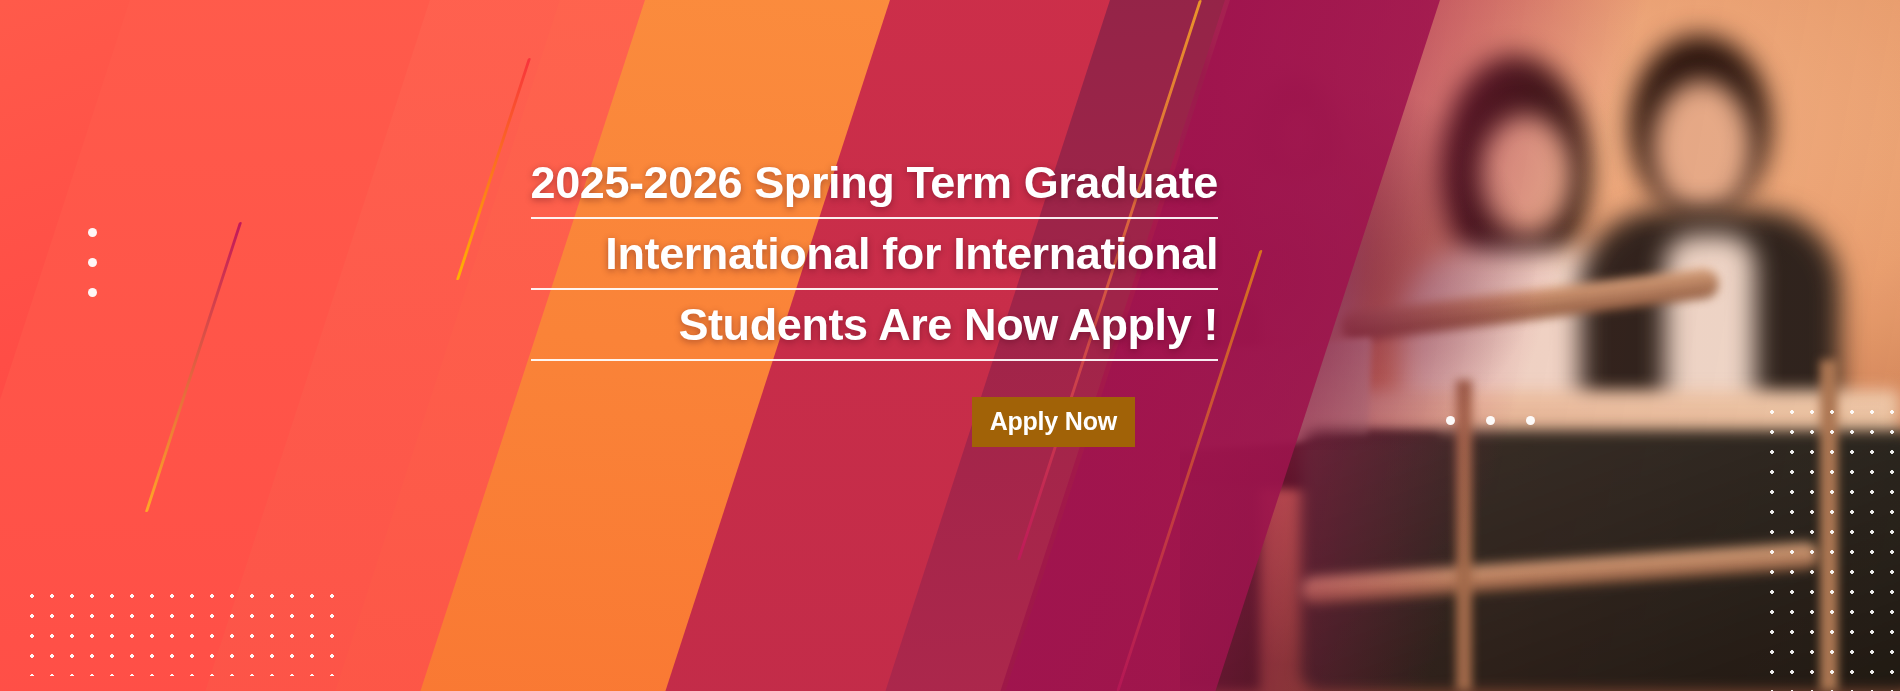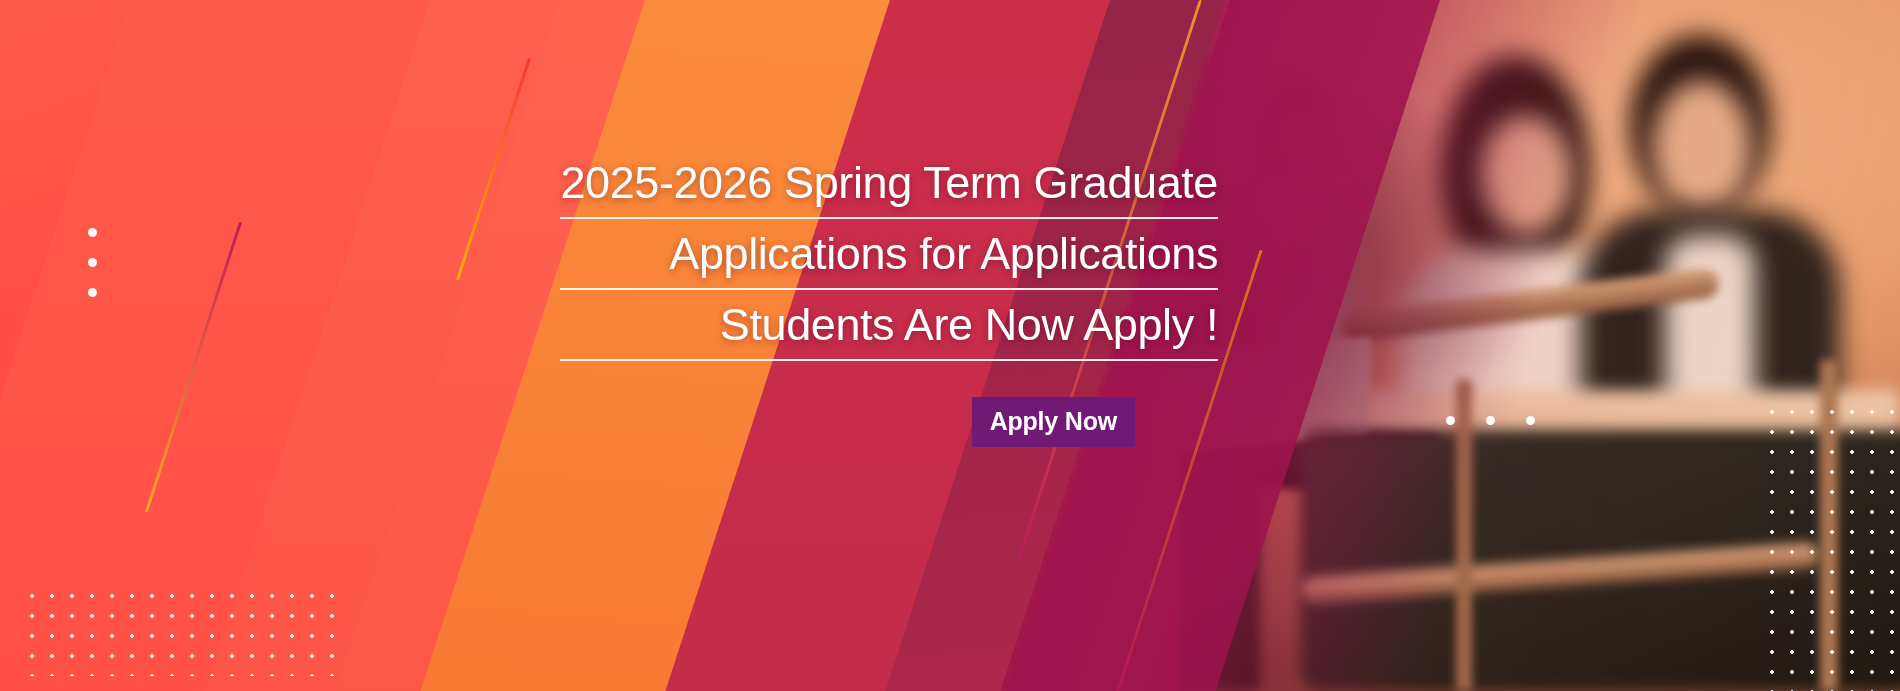--- a/index.html
+++ b/index.html
@@ -218,32 +218,32 @@
     display:flex; flex-direction:column;
     align-items:flex-end;
     padding-right:682px; padding-top:158px;
   }
   .headline { text-align:right; }
   .hl-line {
     display:block;
     color:#ffffff;
     font-size:45px;
     line-height:50px;
-    font-weight:normal;
+    font-weight:bold;
     letter-spacing:-0.4px;
     white-space:nowrap;
     text-shadow:0 2px 7px rgba(60,0,20,.38);
     padding-bottom:9px;
     border-bottom:2px solid rgba(255,255,255,.92);
     margin-bottom:10px;
   }
   .apply-wrap { margin-top:26px; margin-right:83px; }
   .apply-btn {
     display:inline-block;
-    background:#701a75;
+    background:#a16207;
     color:#ffffff;
     font-size:25px;
     font-weight:bold;
     line-height:1;
     padding:12px 18px 13px 18px;
     border:none;
     letter-spacing:-0.2px;
     cursor:pointer;
     font-family:"Liberation Sans", sans-serif;
   }
@@ -327,21 +327,21 @@
 
   <div class="dots-h">
     <i></i>
     <i></i>
     <i></i>
   </div>
 
   <div class="content">
     <div class="headline">
       <span class="hl-line">2025-2026 Spring Term Graduate</span>
-      <span class="hl-line">Applications for Applications</span>
+      <span class="hl-line">International for International</span>
       <span class="hl-line">Students Are Now Apply !</span>
     </div>
     <div class="apply-wrap">
       <button class="apply-btn">Apply Now</button>
     </div>
   </div>
 
 </div>
 
 </body></html>

